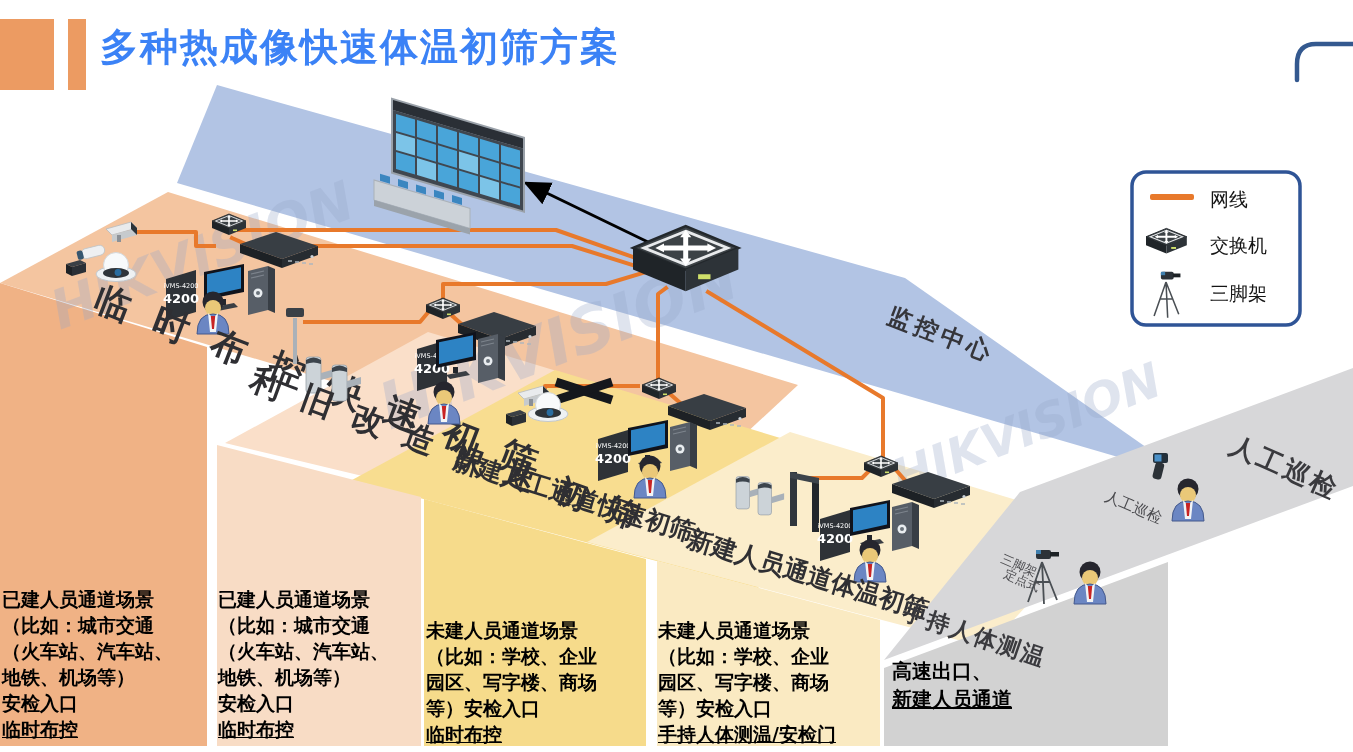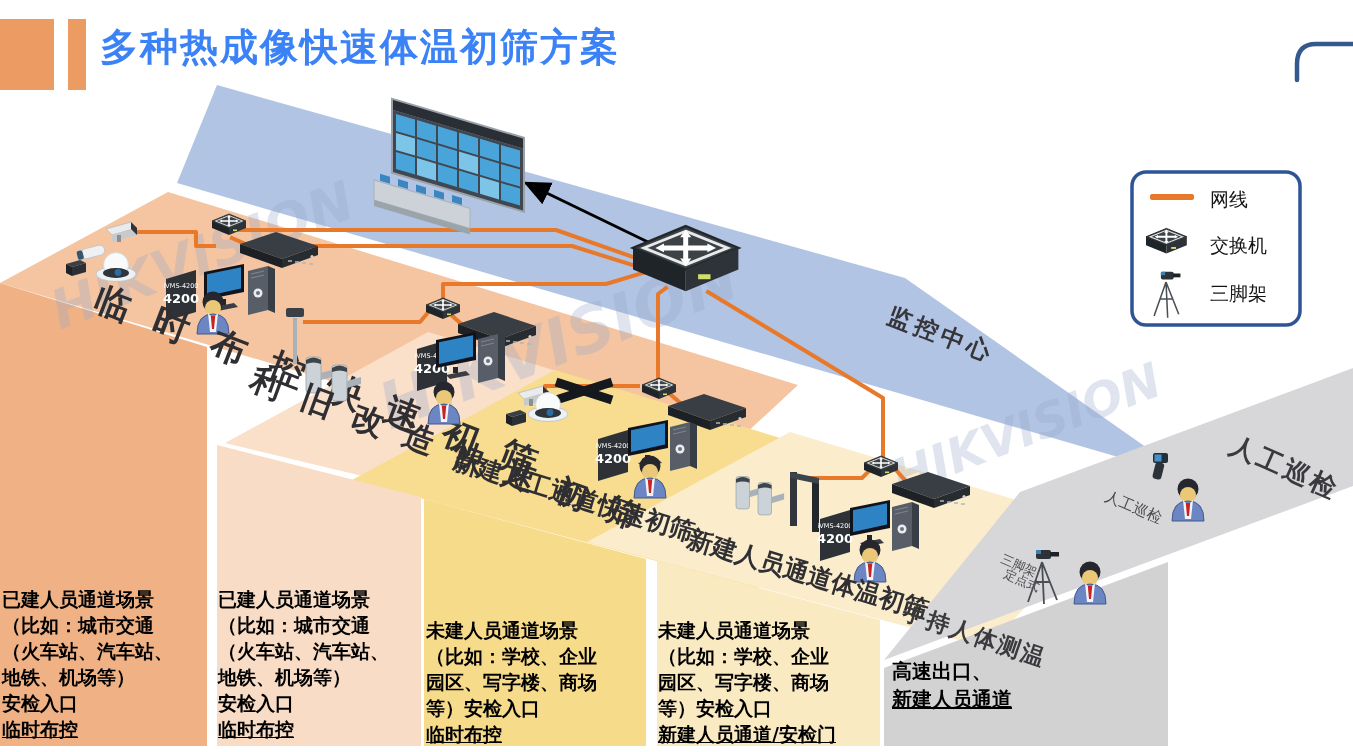--- a/index.html
+++ b/index.html
@@ -346,21 +346,21 @@
     <div>等）安检入口</div>
     <div class="hl">临时布控</div>
   </div>
 
   <div id="block-4" class="block">
     <div>未建人员通道场景</div>
     <div class="normal">（比如：学校、企业</div>
     <div class="normal">园区、写字楼、商场</div>
 
     <div>等）安检入口</div>
-    <div class="hl">新建人员通道/安检门</div>
+    <div class="hl">手持人体测温/安检门</div>
   </div>
 
   <div id="block-5" class="block">
 
     <div class="normal">高速出口、</div>
 
     <div class="hl">新建人员通道</div>
   </div>
 
 </div>

